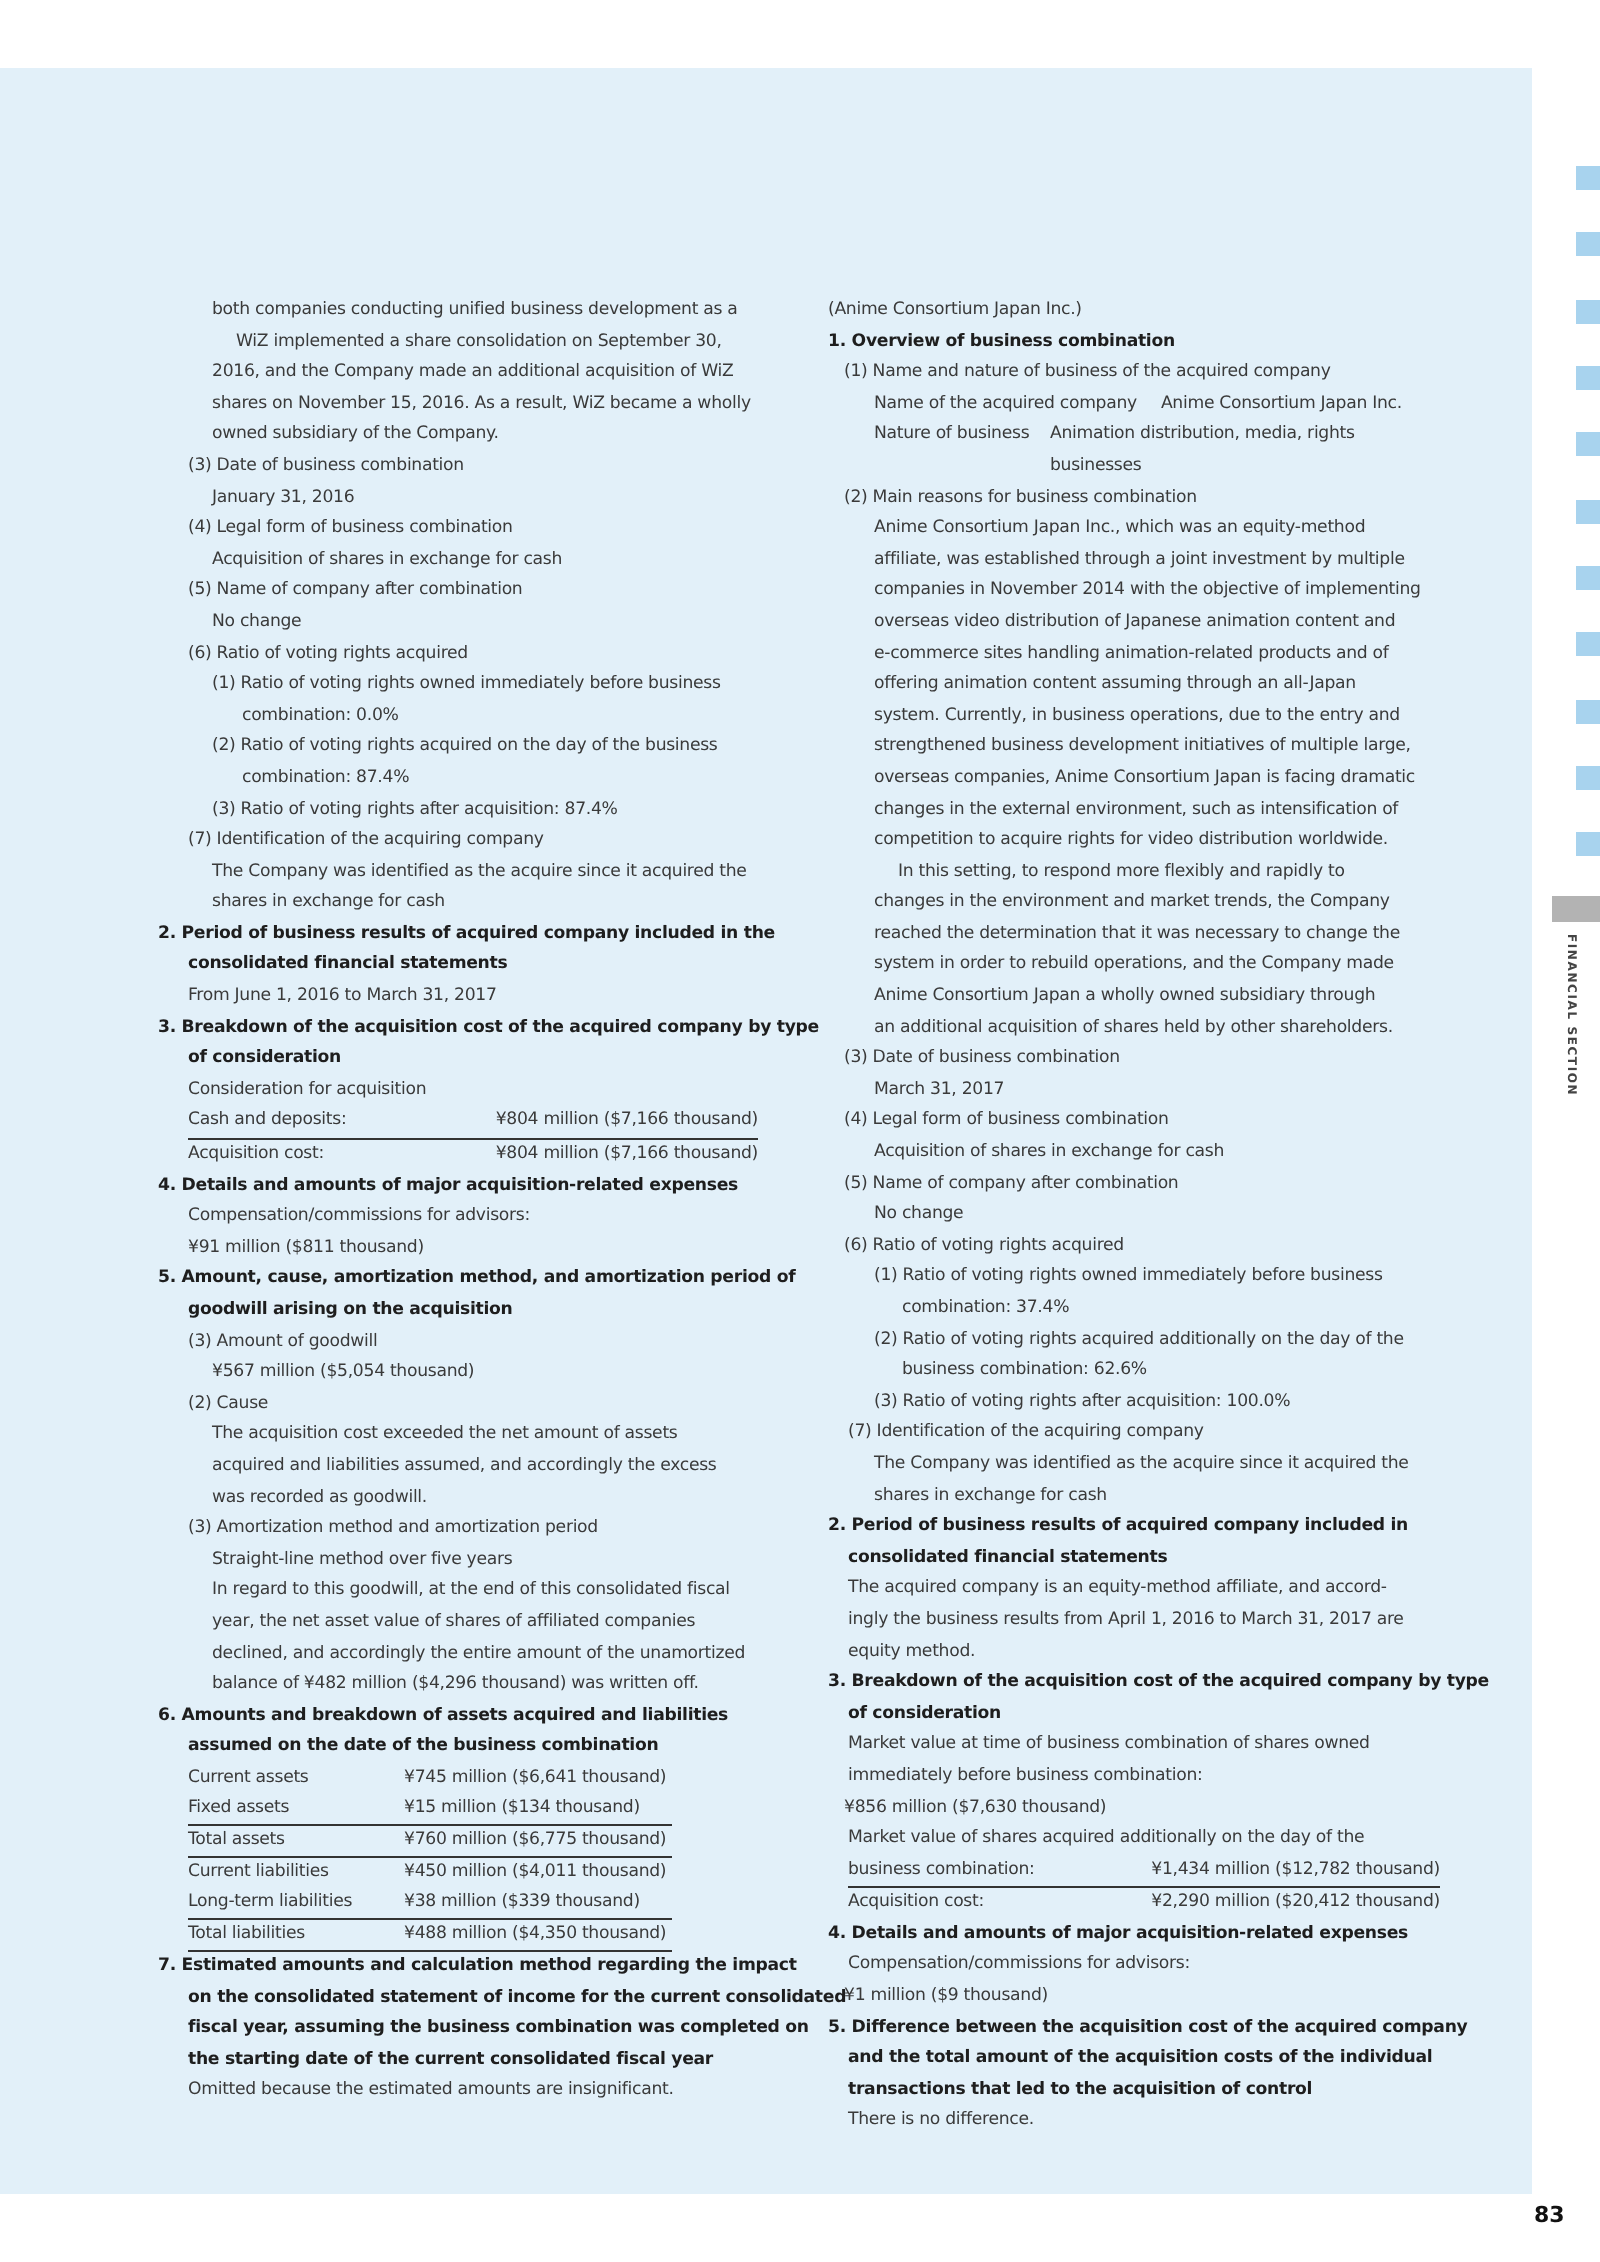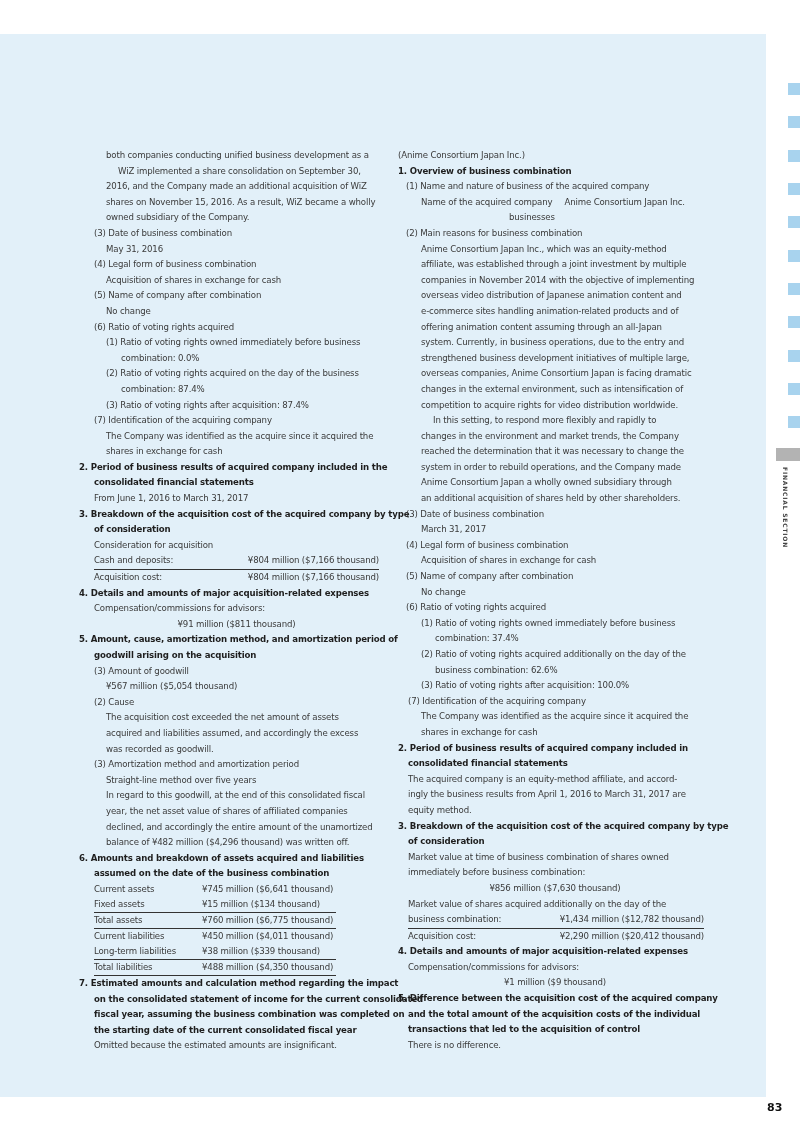--- a/index.html
+++ b/index.html
@@ -12,30 +12,30 @@
   .panel {
     position: absolute; left: 0; top: 34px; width: 766px; height: 1063px;
     background: #e2f0f9;
   }
   .col {
     position: absolute; top: 148px;
     font-size: 8.6px; line-height: 15.6px;
     letter-spacing: -0.15px;
   }
   .col.left { left: 94px; width: 300px; }
-  .col.right { left: 406px; width: 300px; }
+  .col.right { left: 422px; width: 300px; }
   .ln { white-space: nowrap; height: 15.6px; }
   .b { font-weight: bold; color: #1e1e1e; }
   .i1 { padding-left: 12px; }
   .i2 { padding-left: 24px; }
   .row { display: flex; white-space: nowrap; height: 15.6px; }
   .row .lab { flex: 0 0 auto; }
   .row .val { margin-left: auto; }
   .rt { border-bottom: 1.5px solid #333; }
-  .right-align { text-align: center; }
+  .right-align { text-align: left; }
   .t6 { display: grid; grid-template-columns: 108px 134px; margin-left: 12px; width: 242px; }
   .t6 > div { white-space: nowrap; height: 15px; line-height: 15px; }
   .t6 .ul { border-bottom: 1px solid #333; }
   .sq {
     position: absolute; left: 788px; width: 12px; height: 12px;
     background: #a8d3ee;
   }
   .tab-bar {
     position: absolute; left: 776px; top: 448px; width: 24px; height: 13px;
     background: #b3b3b3;
@@ -56,21 +56,21 @@
 <div class="panel"></div>
 
 <div class="col left">
   <div class="ln i1">both companies conducting unified business development as a</div>
   <div class="ln i2">WiZ implemented a share consolidation on September 30,</div>
   <div class="ln i1">2016, and the Company made an additional acquisition of WiZ</div>
   <div class="ln i1">shares on November 15, 2016. As a result, WiZ became a wholly</div>
   <div class="ln i1">owned subsidiary of the Company.</div>
 
   <div class="ln" style="padding-left:0">(3) Date of business combination</div>
-  <div class="ln i1">May 31, 2016</div>
+  <div class="ln i1">January 31, 2016</div>
   <div class="ln">(4) Legal form of business combination</div>
   <div class="ln i1">Acquisition of shares in exchange for cash</div>
   <div class="ln">(5) Name of company after combination</div>
   <div class="ln i1">No change</div>
   <div class="ln">(6) Ratio of voting rights acquired</div>
   <div class="ln i1">(1) Ratio of voting rights owned immediately before business</div>
   <div class="ln i2" style="padding-left:27px">combination: 0.0%</div>
   <div class="ln i1">(2) Ratio of voting rights acquired on the day of the business</div>
   <div class="ln i2" style="padding-left:27px">combination: 87.4%</div>
   <div class="ln i1">(3) Ratio of voting rights after acquisition: 87.4%</div>
@@ -136,20 +136,23 @@
   <div class="ln b">the starting date of the current consolidated fiscal year</div>
   <div class="ln">Omitted because the estimated amounts are insignificant.</div>
 </div>
 
 <div class="col right">
   <div class="ln" style="margin-left:-8px">(Anime Consortium Japan Inc.)</div>
   <div class="ln b" style="margin-left:-8px">1. Overview of business combination</div>
   <div class="ln" style="padding-left:0">(1) Name and nature of business of the acquired company</div>
   <div class="ln i1" style="padding-left:15px">
     <span>Name of the acquired company</span><span style="display:inline-block;width:12px"></span><span>Anime Consortium Japan Inc.</span>
+  </div>
+  <div class="ln" style="padding-left:15px">
+    <span style="display:inline-block;width:88px">Nature of business</span><span>Animation distribution, media, rights</span>
   </div>
   <div class="ln" style="padding-left:103px">businesses</div>
   <div class="ln">(2) Main reasons for business combination</div>
   <div class="ln" style="padding-left:15px">Anime Consortium Japan Inc., which was an equity-method</div>
   <div class="ln" style="padding-left:15px">affiliate, was established through a joint investment by multiple</div>
   <div class="ln" style="padding-left:15px">companies in November 2014 with the objective of implementing</div>
   <div class="ln" style="padding-left:15px">overseas video distribution of Japanese animation content and</div>
   <div class="ln" style="padding-left:15px">e-commerce sites handling animation-related products and of</div>
   <div class="ln" style="padding-left:15px">offering animation content assuming through an all-Japan</div>
   <div class="ln" style="padding-left:15px">system. Currently, in business operations, due to the entry and</div>

